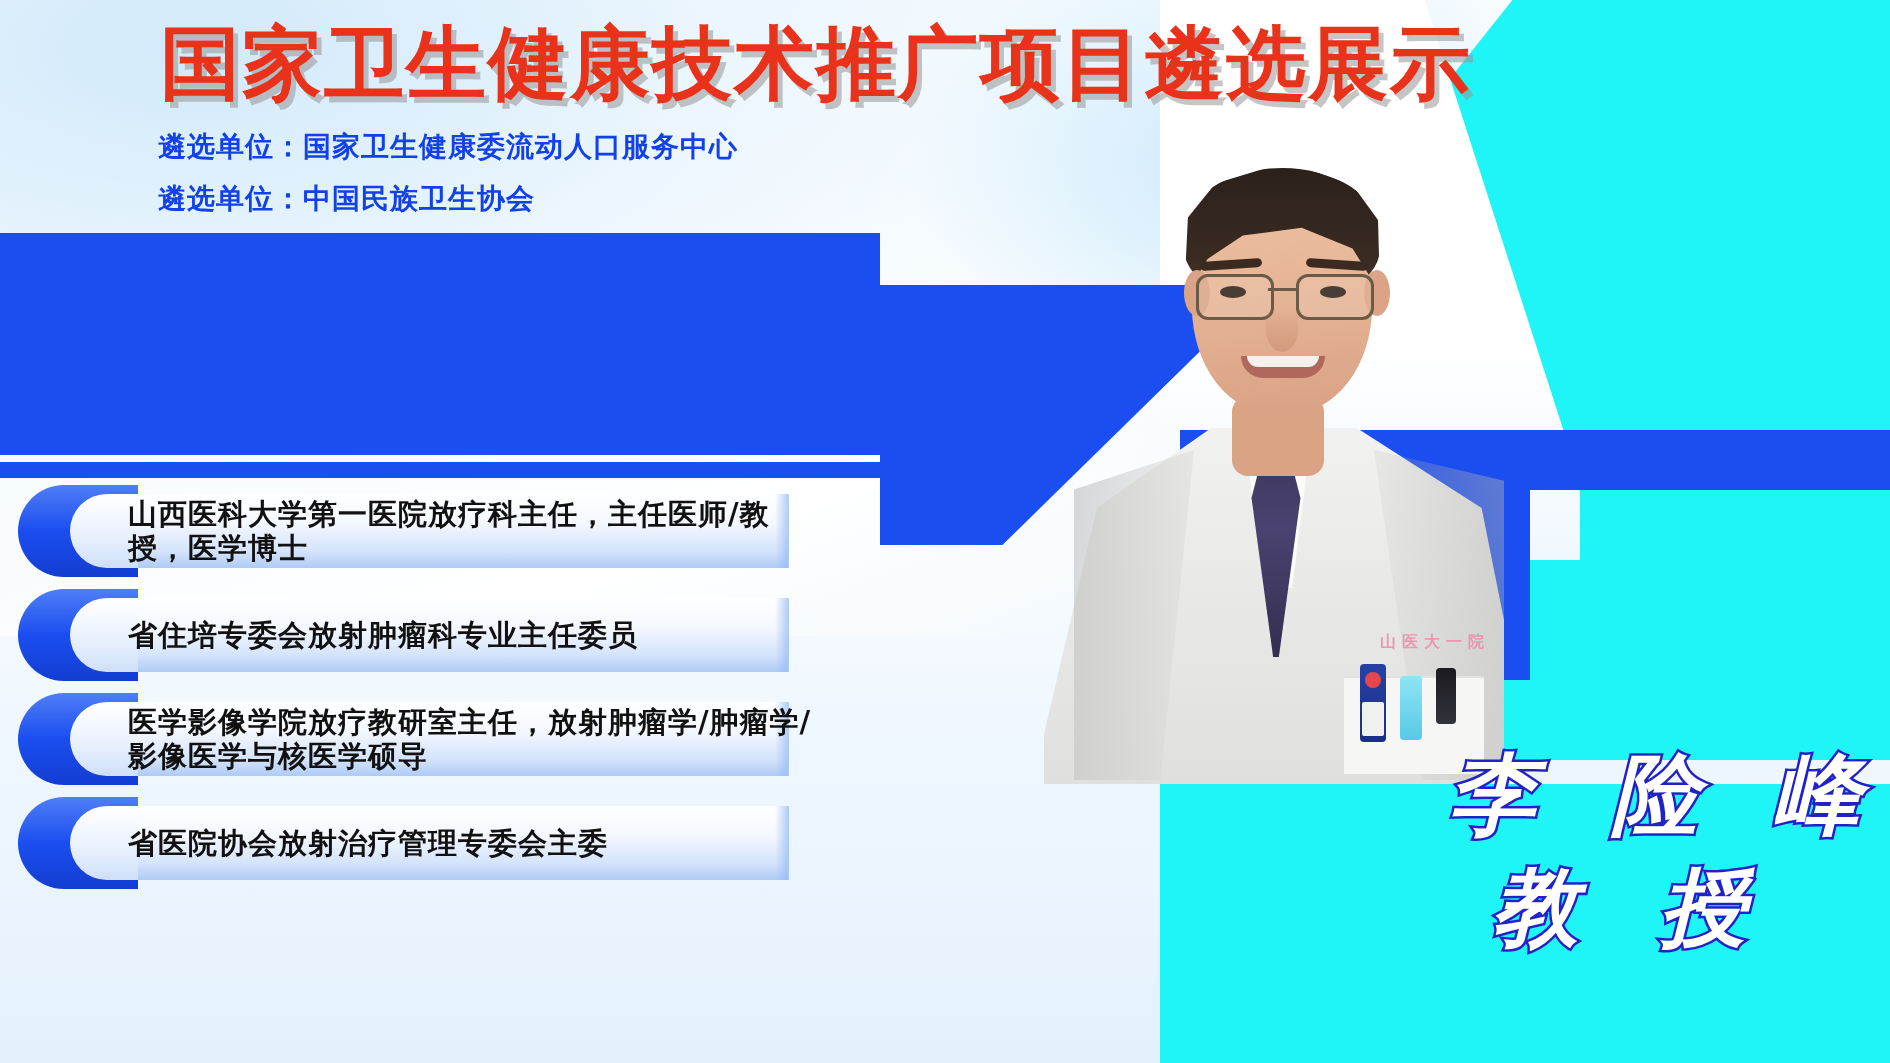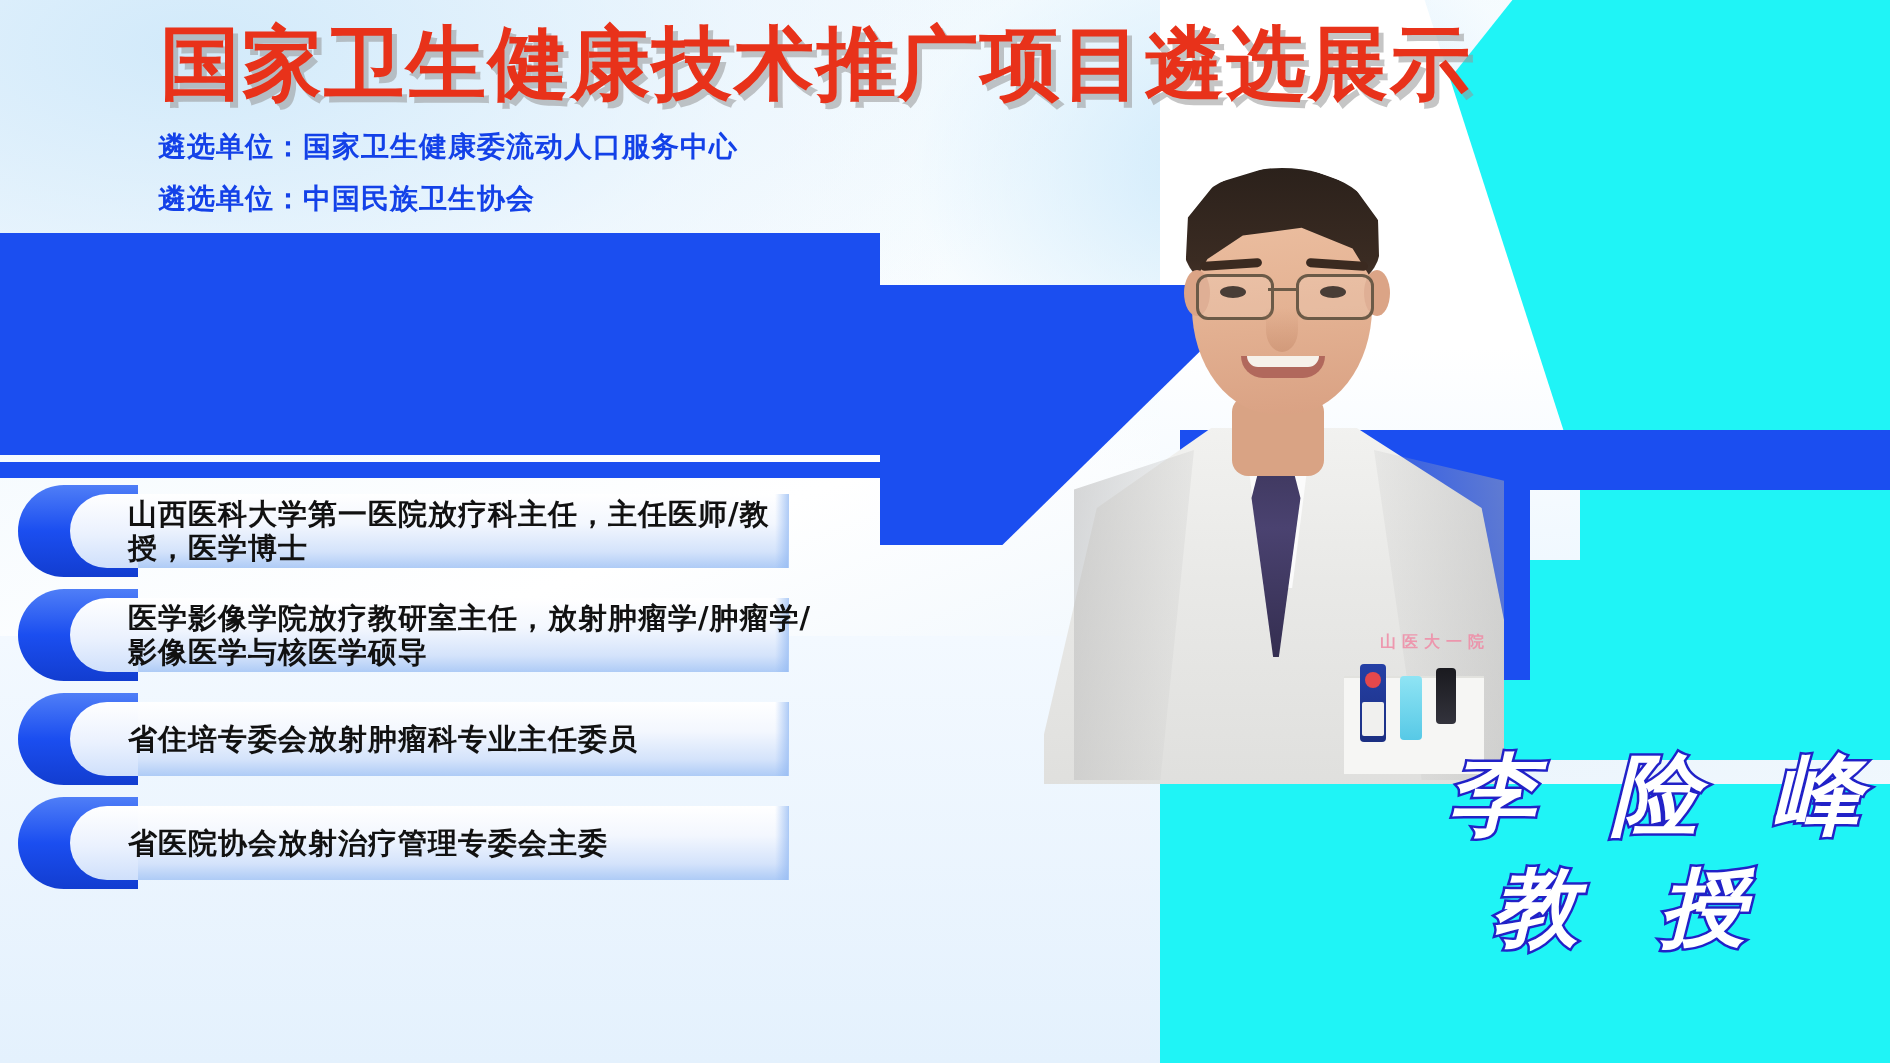--- a/index.html
+++ b/index.html
@@ -271,29 +271,29 @@
       </div>
       <div class="pill-body"></div>
       <div class="pill-text">山西医科大学第一医院放疗科主任，主任医师/教授，医学博士</div>
     </div>
 
     <div class="pill">
       <div class="pill-cap">
         <div class="pill-cap-inner"></div>
       </div>
       <div class="pill-body"></div>
-      <div class="pill-text">医学影像学院放疗教研室主任，放射肿瘤学/肿瘤学/影像医学与核医学硕导</div>
+      <div class="pill-text">省住培专委会放射肿瘤科专业主任委员</div>
     </div>
 
     <div class="pill">
       <div class="pill-cap">
         <div class="pill-cap-inner"></div>
       </div>
       <div class="pill-body"></div>
-      <div class="pill-text">省住培专委会放射肿瘤科专业主任委员</div>
+      <div class="pill-text">医学影像学院放疗教研室主任，放射肿瘤学/肿瘤学/影像医学与核医学硕导</div>
     </div>
 
     <div class="pill">
       <div class="pill-cap">
         <div class="pill-cap-inner"></div>
       </div>
       <div class="pill-body"></div>
       <div class="pill-text">省医院协会放射治疗管理专委会主委</div>
     </div>
 

